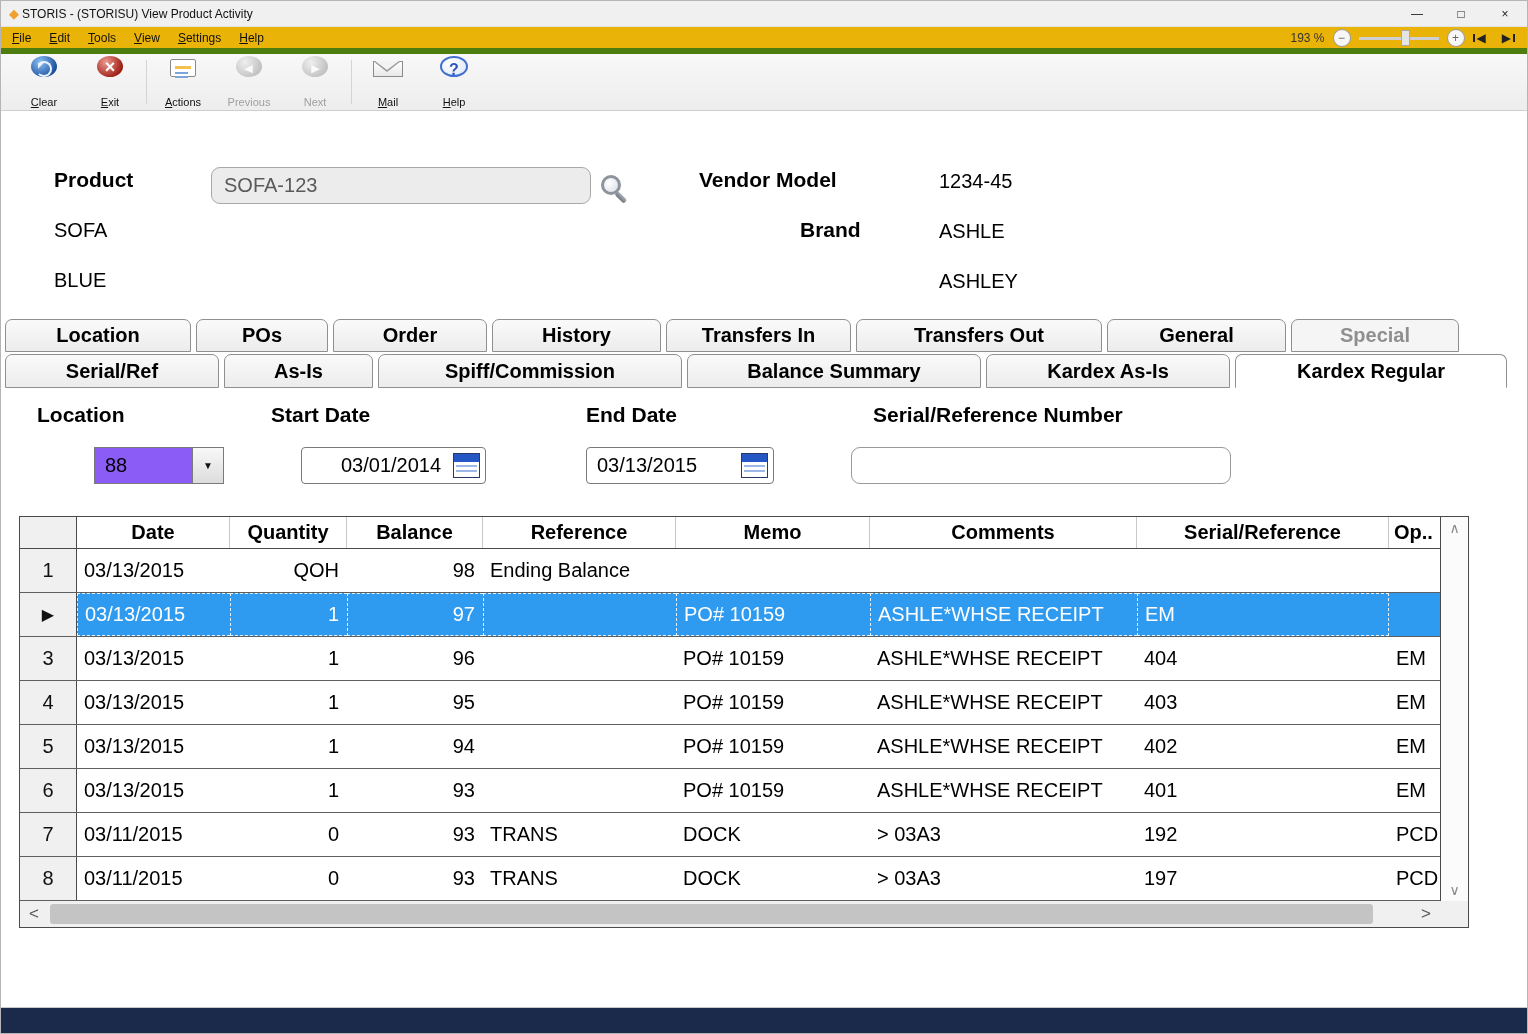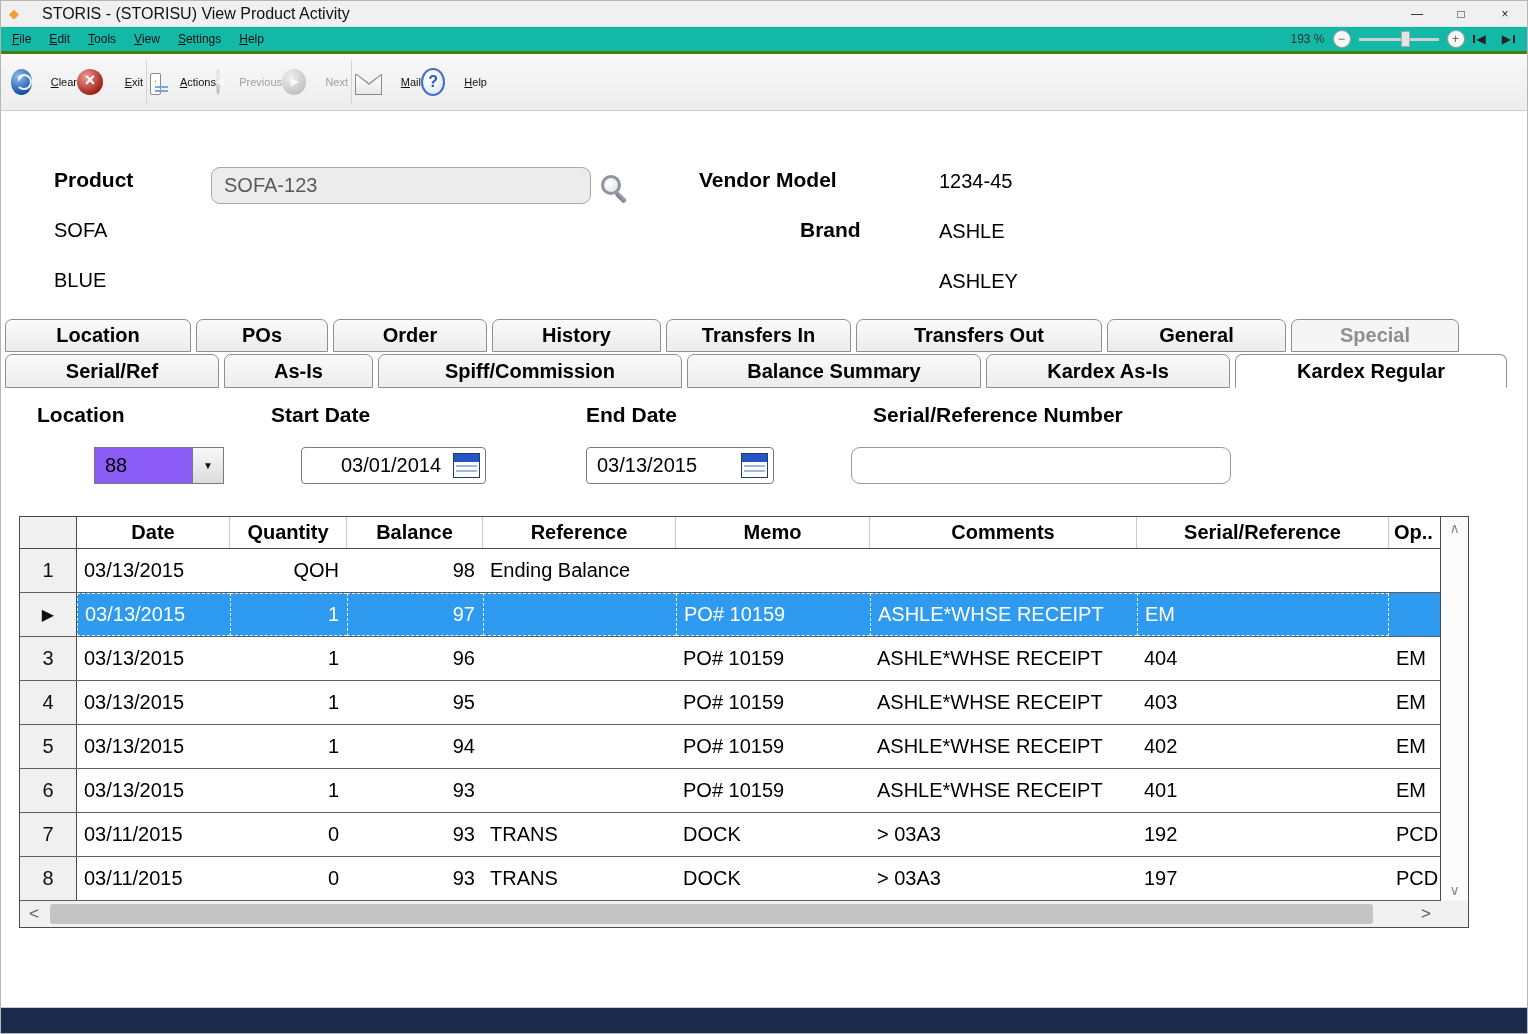--- a/index.html
+++ b/index.html
@@ -3,42 +3,42 @@
 <meta charset="utf-8">
 <style>
   html,body{margin:0;padding:0;background:#fff;}
   body{font-family:"Liberation Sans",sans-serif;}
   .window{position:relative;width:1528px;height:1034px;background:#fff;overflow:hidden;border:1px solid #b5b5b5;box-sizing:border-box;}
   .abs{position:absolute;}
 
   
   .titlebar{position:absolute;left:0;top:0;width:100%;height:26px;background:#f0f0f0;display:flex;align-items:center;border-bottom:1px solid #e2e2e2;box-sizing:border-box;}
   .app-icon{margin-left:8px;color:#f0a030;font-size:13px;}
-  .title-text{margin-left:23px;font-size:16px;color:#111;}
+  .title-text{margin-left:3px;font-size:12px;color:#111;}
   .win-controls{margin-left:auto;display:flex;height:100%;}
   .win-btn{width:44px;display:flex;align-items:center;justify-content:center;font-size:12px;color:#222;}
 
   
-  .menubar{position:absolute;left:0;top:26px;width:100%;height:27px;background:#14b8a6;display:flex;align-items:center;border-bottom:3px solid #4d7c0f;box-sizing:border-box;}
+  .menubar{position:absolute;left:0;top:26px;width:100%;height:27px;background:#eab308;display:flex;align-items:center;border-bottom:6px solid #4d7c0f;box-sizing:border-box;}
   .menu-items{display:flex;height:100%;align-items:center;padding-left:2px;}
   .menu-item{padding:0 9px;font-size:12px;color:#111;display:block;}
   .accel::first-letter{text-decoration:underline;}
   .menu-right{margin-left:auto;display:flex;align-items:center;gap:8px;padding-right:12px;}
   .zoom-value{font-size:12px;color:#333;}
   .zoom-btn{width:18px;height:18px;border:1px solid #9a9a9a;border-radius:50%;display:flex;align-items:center;justify-content:center;font-size:12px;color:#666;background:#f7f7f7;box-sizing:border-box;}
   .zoom-slider{width:80px;height:18px;position:relative;}
   .zoom-track{position:absolute;left:0;right:0;top:8px;height:3px;background:#cfcfcf;}
   .zoom-thumb{position:absolute;left:42px;top:1px;width:9px;height:16px;background:#e4e4e4;border:1px solid #a8a8a8;box-sizing:border-box;}
   .nav-btn{font-size:12px;color:#222;position:relative;padding:0 4px;}
   .nav-btn.first::before{content:"";position:absolute;left:0;top:3px;bottom:3px;width:2px;background:#222;}
   .nav-btn.last::after{content:"";position:absolute;right:0;top:3px;bottom:3px;width:2px;background:#222;}
 
   
   .toolbar{position:absolute;left:0;top:53px;width:100%;height:57px;background:linear-gradient(#f8f8f8,#ededed);border-bottom:1px solid #cfcfcf;box-sizing:border-box;display:flex;align-items:center;padding-left:10px;}
-  .tool-btn{width:66px;height:52px;display:flex;align-items:center;justify-content:space-between;gap:19px;}
+  .tool-btn{width:66px;height:52px;display:flex;flex-direction:column;align-items:center;justify-content:space-between;gap:19px;}
   .tool-label{font-size:11px;color:#111;display:block;text-align:center;}
   .tool-btn.disabled .tool-label{color:#9f9f9f;}
   .tool-sep{width:1px;height:44px;background:#d4d4d4;margin:0 3px;}
   .tool-icon{width:28px;height:28px;display:flex;align-items:center;justify-content:center;position:relative;}
   .icon-clear{width:26px;height:26px;border-radius:50%;background:radial-gradient(circle at 35% 30%,#8cc0f5,#1b4e9b 75%);}
   .icon-clear::before{content:"";width:12px;height:12px;border:2px solid #eaf2ff;border-left-color:transparent;border-radius:50%;position:absolute;left:5px;top:5px;}
   .icon-clear::after{content:"";position:absolute;left:3px;top:3px;border:4px solid transparent;border-right-color:#eaf2ff;transform:rotate(45deg);}
   .icon-exit{width:26px;height:26px;border-radius:50%;background:radial-gradient(circle at 35% 30%,#ef9a93,#9c1c12 75%);}
   .icon-exit::before{content:"×";color:#fff;font-weight:bold;font-size:18px;position:absolute;left:0;right:0;top:1px;text-align:center;}
   .icon-actions{width:24px;height:20px;background:#fff;border:1px solid #8a8a8a;border-radius:2px;margin-top:3px;}

